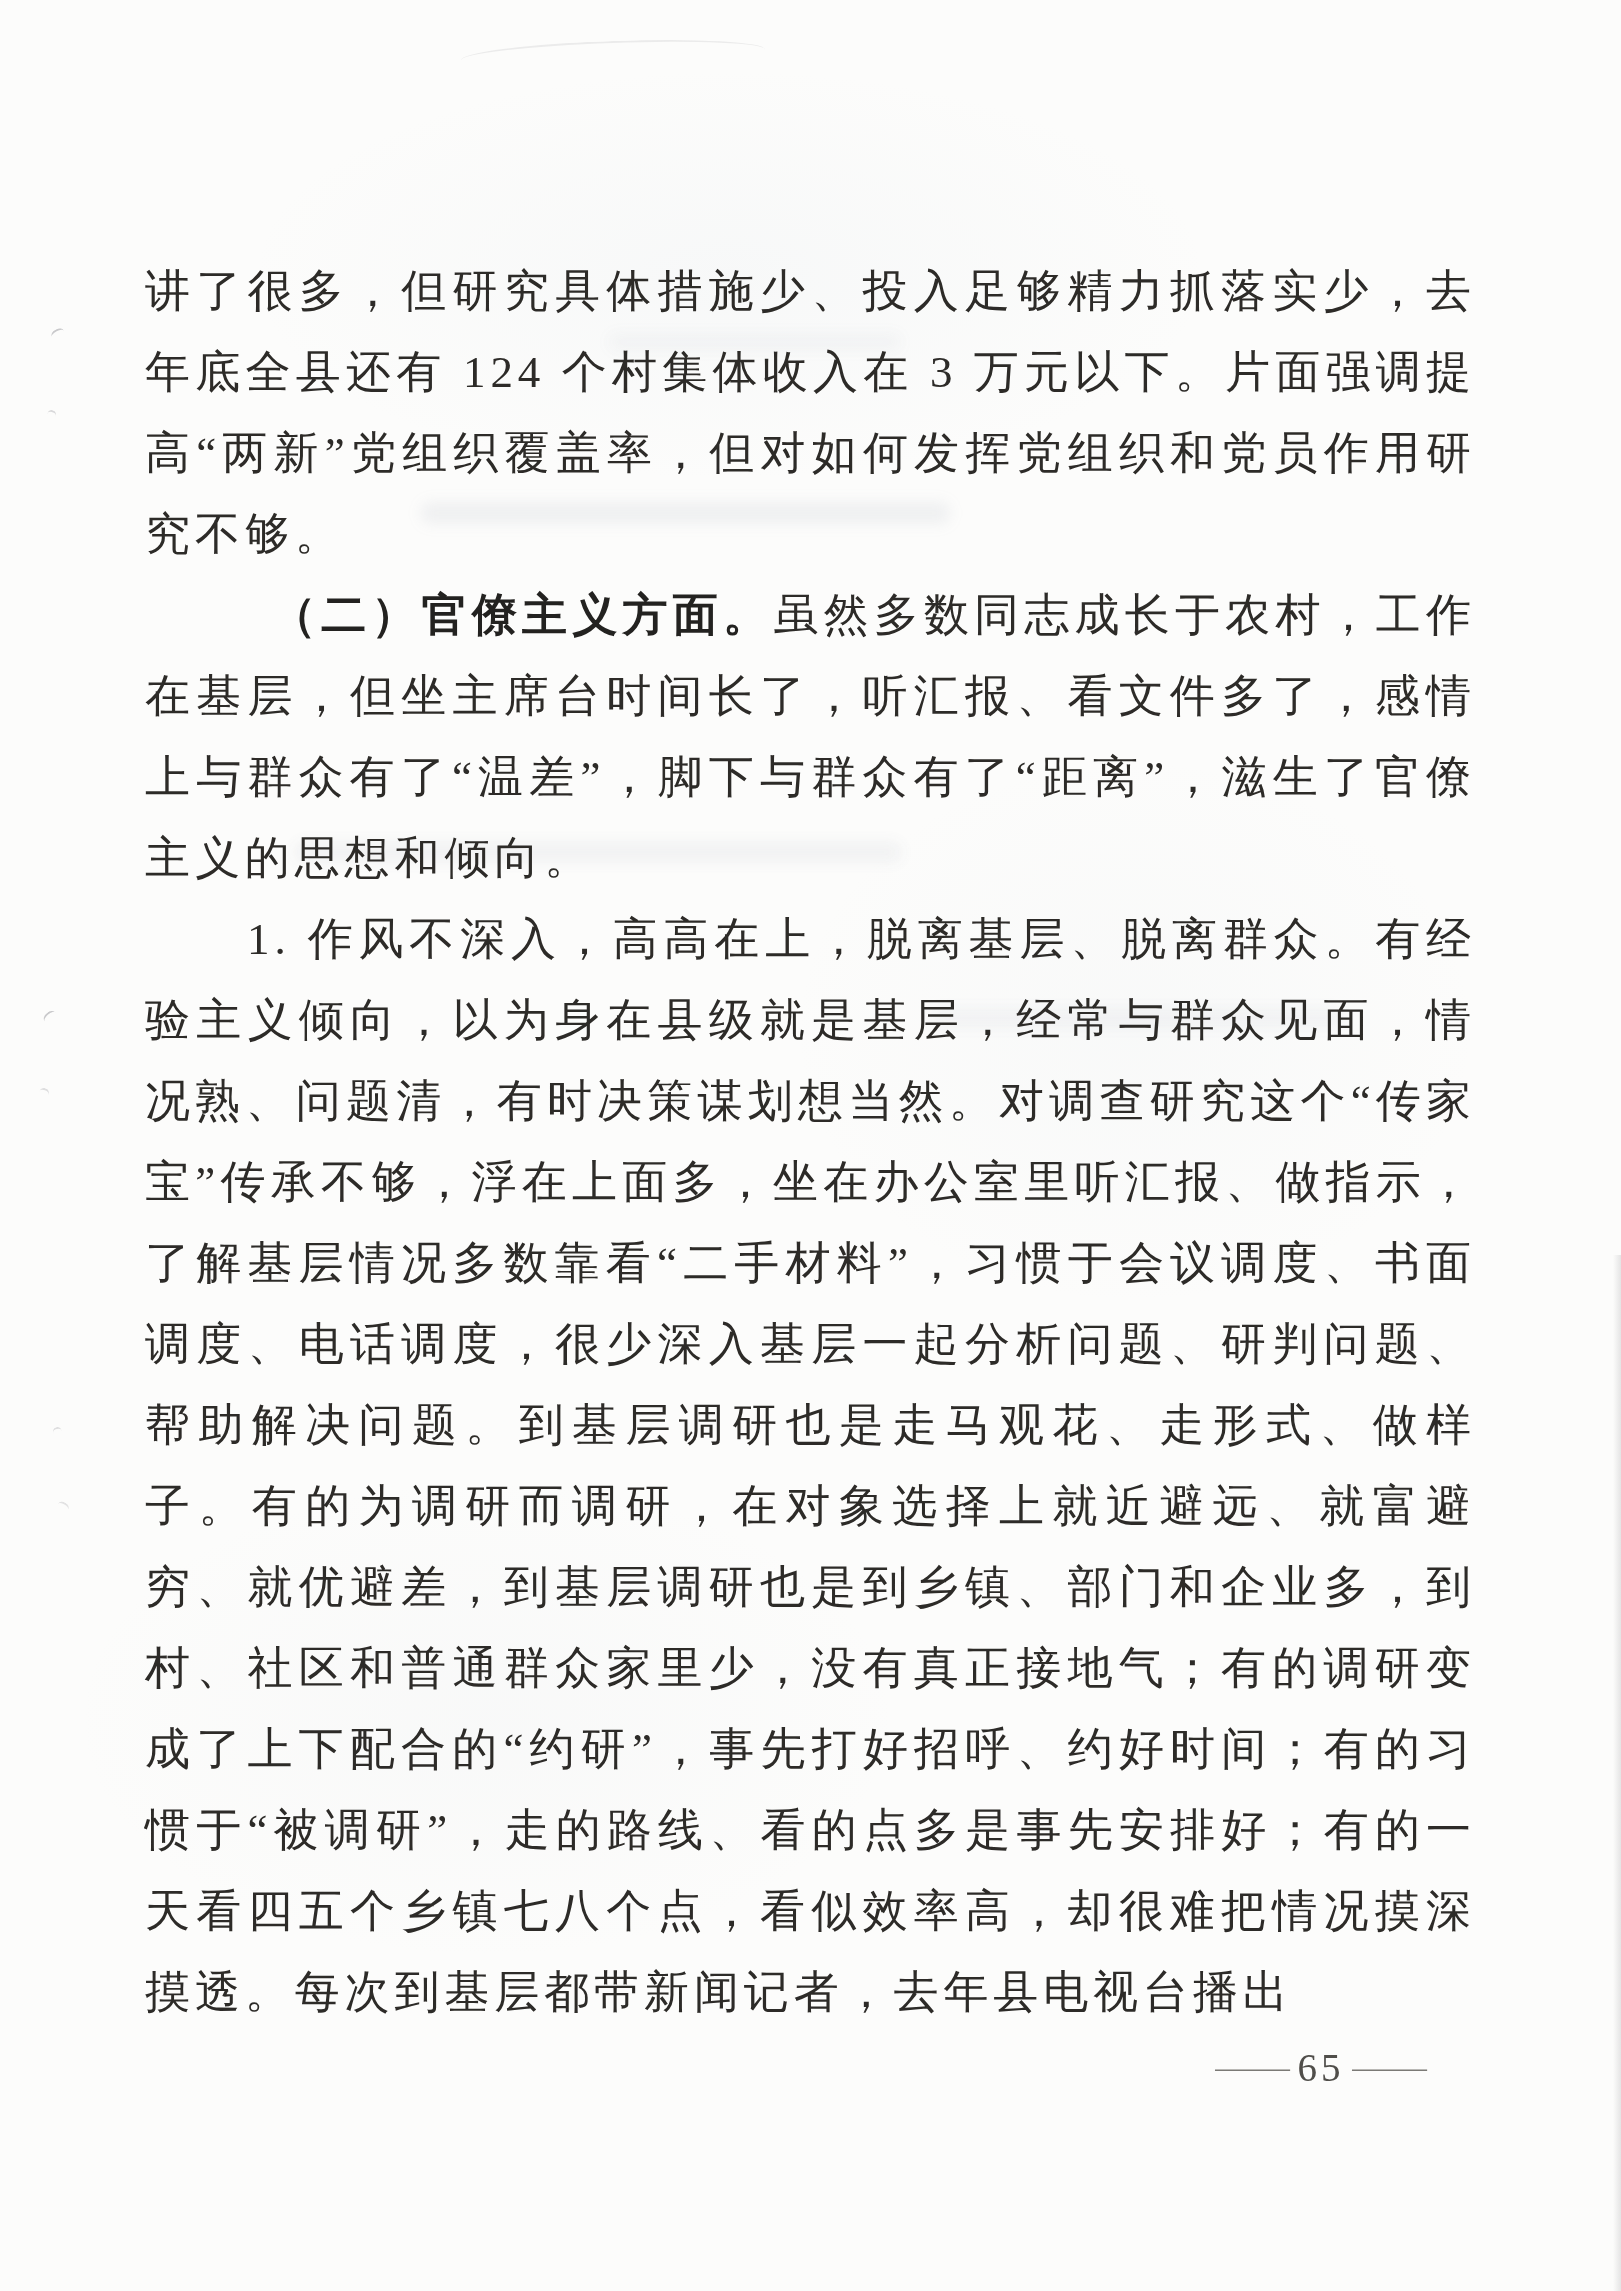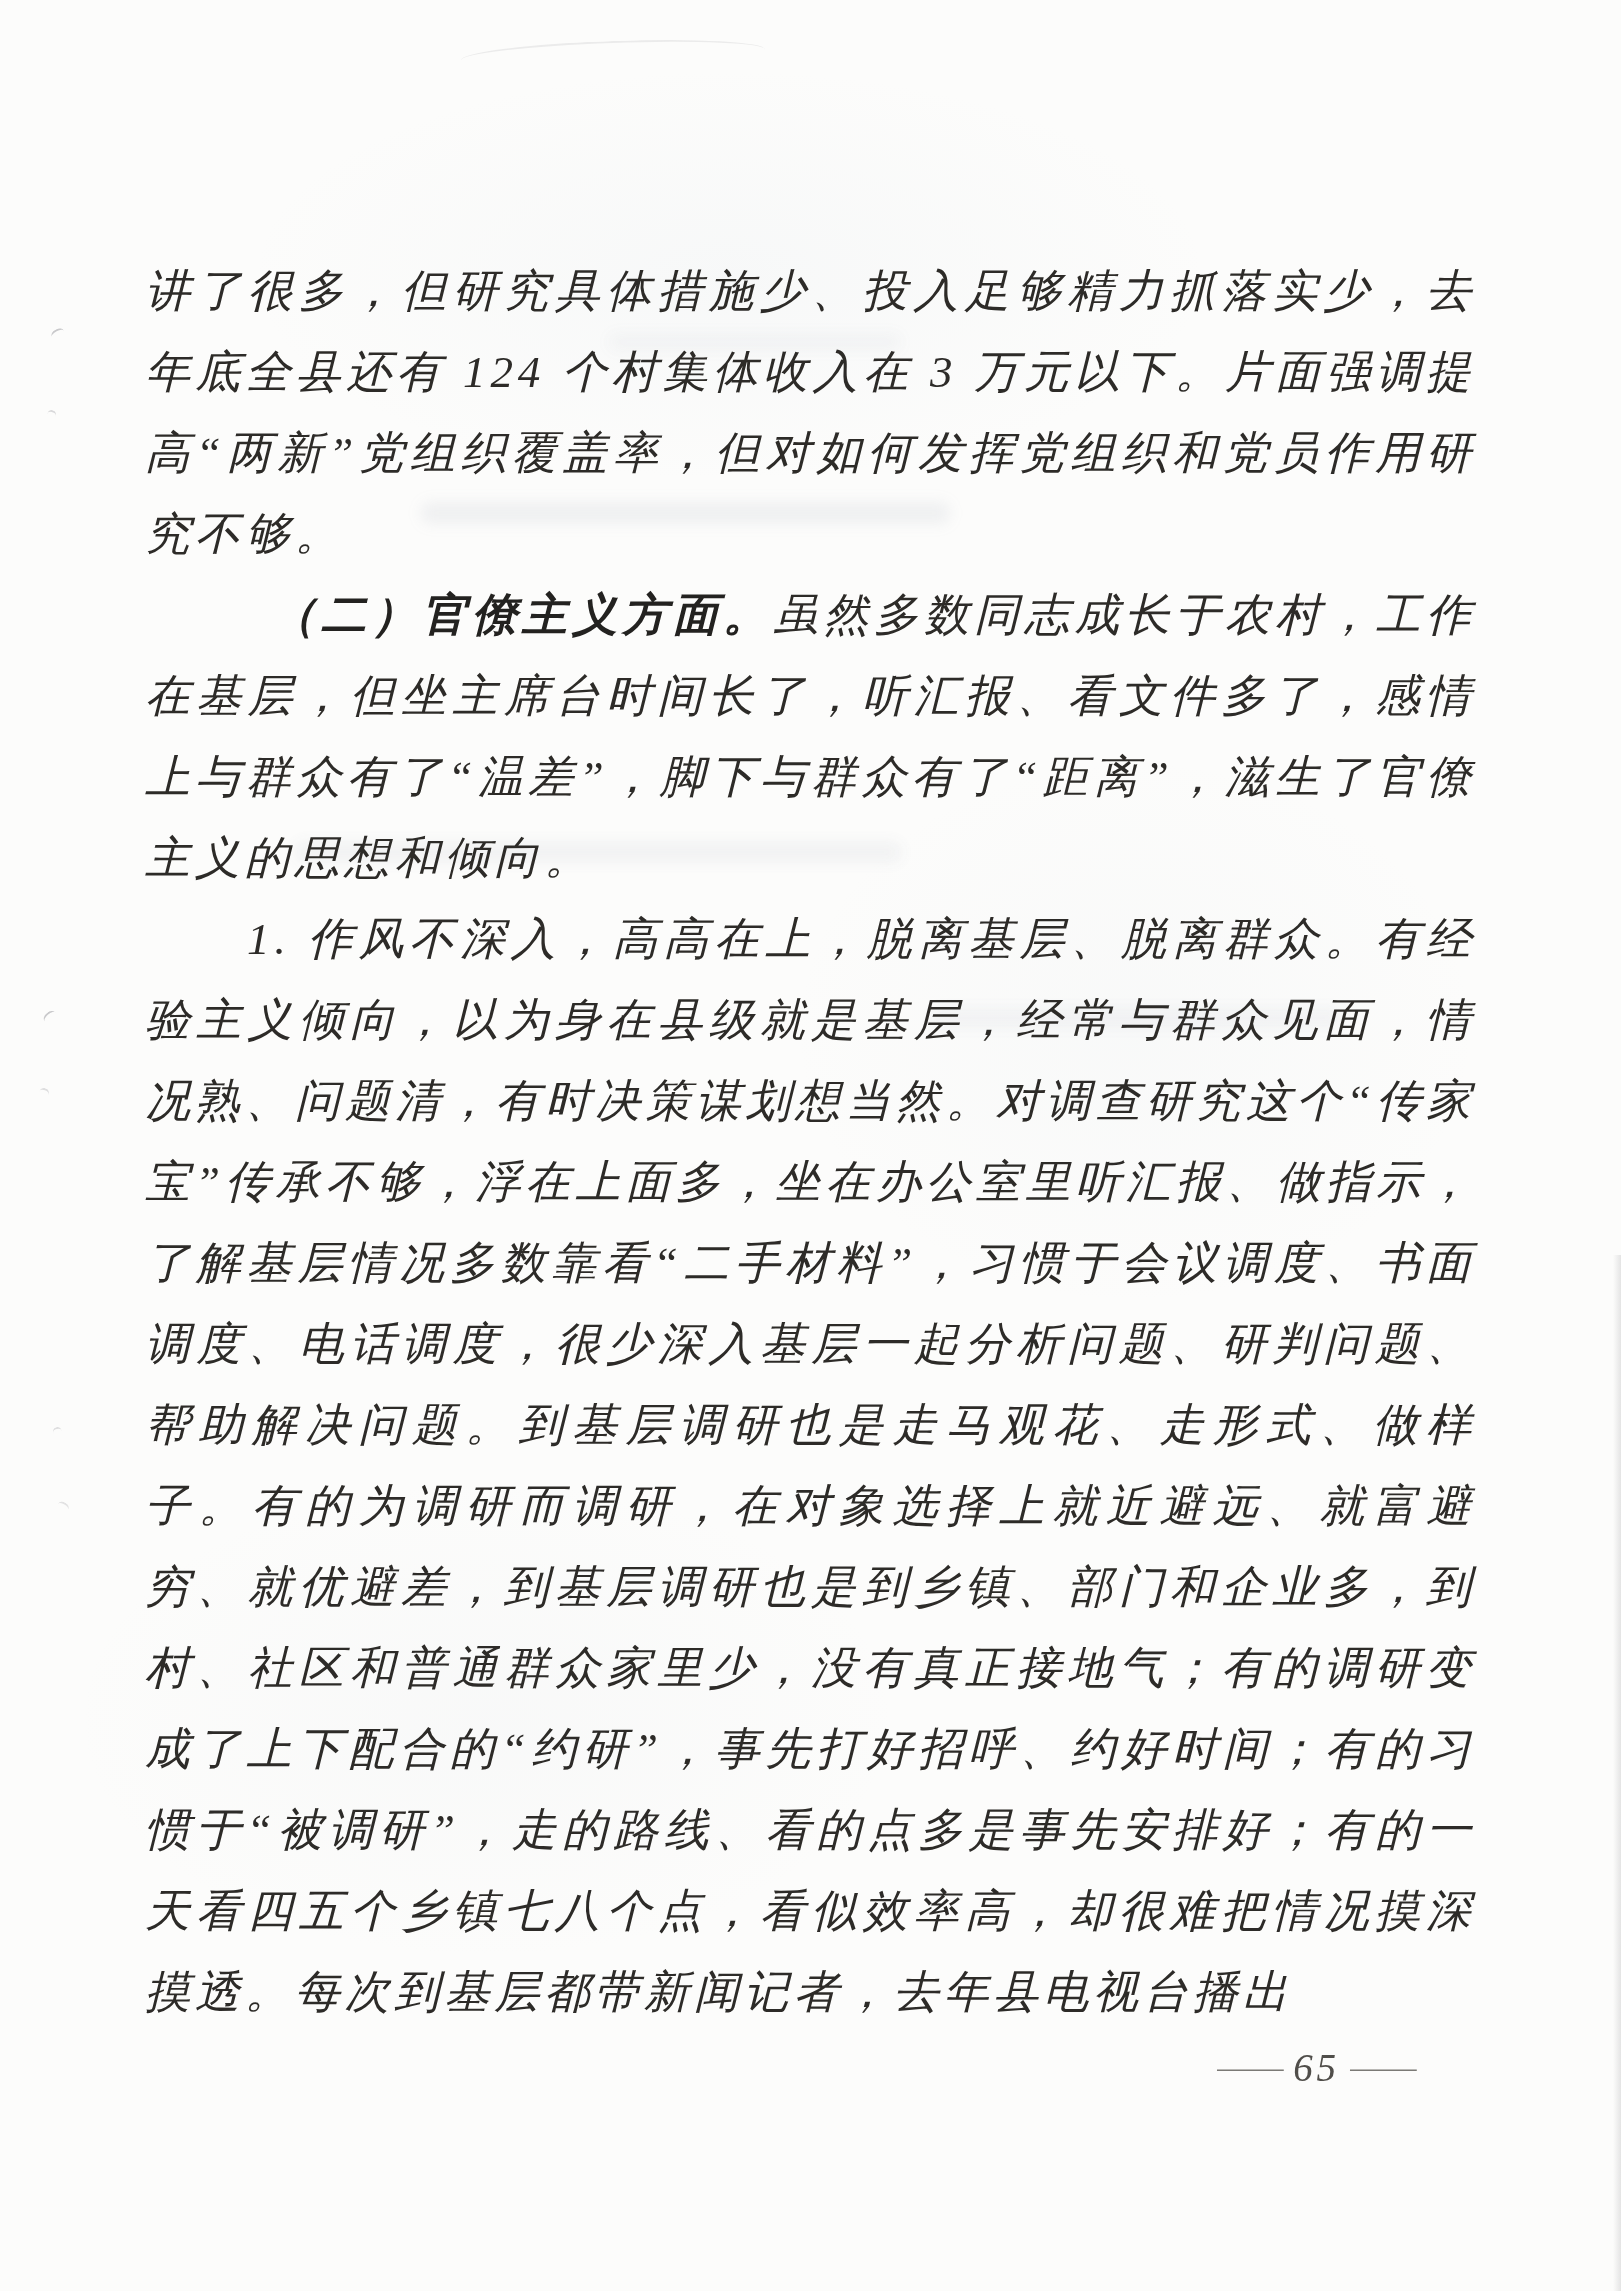--- a/index.html
+++ b/index.html
@@ -13,21 +13,20 @@
     position: relative;
     width: 1621px;
     height: 2292px;
     background:
       radial-gradient(ellipse 686px 294px at 45% 12%, rgba(205,215,225,0.10), rgba(205,215,225,0) 70%),
       radial-gradient(ellipse 490px 392px at 70% 45%, rgba(200,210,220,0.07), rgba(200,210,220,0) 70%),
       radial-gradient(ellipse 588px 343px at 30% 75%, rgba(205,212,220,0.08), rgba(205,212,220,0) 70%),
       #fcfcfb;
     overflow: hidden;
     font-family: "Liberation Serif", "DejaVu Serif", serif;
-    font-style: italic;
   }
   .content {
     position: absolute;
     left: 145px;
     top: 251px;
     width: 1331px;
     color: #2d2b28;
     font-size: 45px;
     line-height: 81px;
     letter-spacing: 4.9px;

